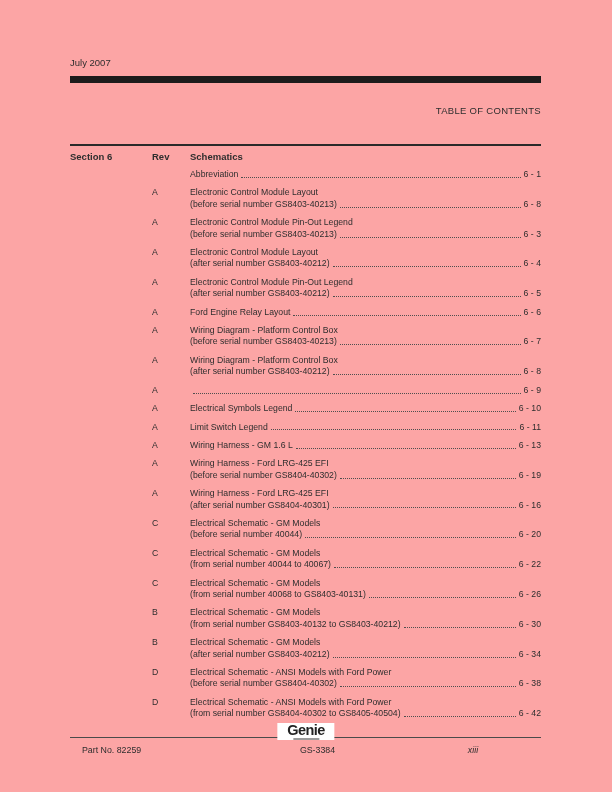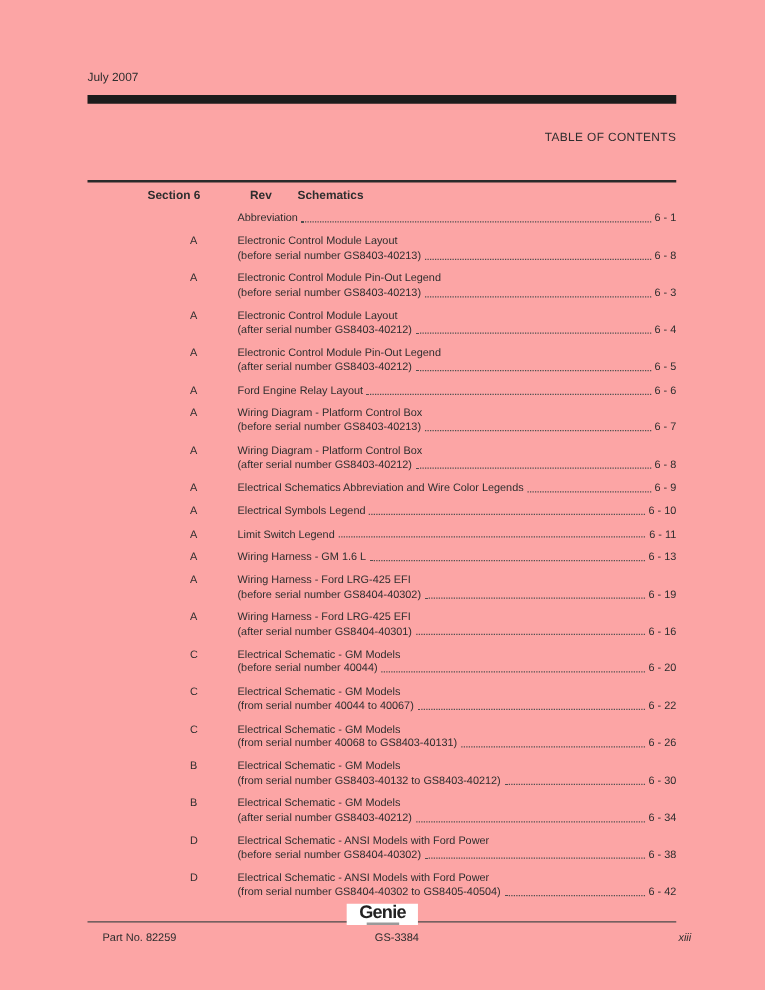--- a/index.html
+++ b/index.html
@@ -29,21 +29,21 @@
   
   .toc-rule {
     position:absolute; left:70px; top:144px;
     width:471px; height:1.5px; background:#2a2a2a;
   }
   .toc-head {
     position:absolute; left:70px; top:151px;
     width:471px; display:flex;
     font-size:9.5px; font-weight:bold;
   }
-  .col-section { width:82px;margin-left:48px; }
+  .col-section { width:82px; }
   .col-rev     { width:38px; }
   .col-title   { flex:1; }
   .entries {
     position:absolute; left:70px; top:169px;
     width:471px;
     font-size:8.7px; line-height:11.4px;
   }
   .entry { display:flex; margin-bottom:7px; }
   .entry .spacer { width:82px; flex:0 0 82px; }
   .entry .rev    { width:38px; flex:0 0 38px; }
@@ -77,21 +77,21 @@
     margin:1px auto 0 auto;
   }
   .footer-row {
     position:absolute; left:70px; top:745px;
     width:471px; display:flex; align-items:baseline;
     font-size:8.8px;
     padding-left:12px;
   }
   .footer-part  { width:160px; text-align:left; }
   .footer-model { flex:1; text-align:center; }
-  .footer-page  { width:160px; text-align:right; font-style:italic; }
+  .footer-page  { width:160px; text-align:center; font-style:italic; }
 </style>
 </head>
 <body>
 
 <div class="page">
 
   <div class="header-date">July 2007</div>
   <div class="header-bar"></div>
   <div class="toc-title">TABLE OF CONTENTS</div>
 
@@ -196,21 +196,20 @@
             <span class="dots"></span>
             <span class="pageno">6 - 8</span>
           </div>
         </div>
       </div>
       <div class="entry">
         <div class="spacer"></div>
         <div class="rev">A</div>
         <div class="body">
           <div class="leader-line">
-            <span class="txt">Electrical Schematics Abbreviation and Wire Color Legends</span>
             <span class="dots"></span>
             <span class="pageno">6 - 9</span>
           </div>
         </div>
       </div>
       <div class="entry">
         <div class="spacer"></div>
         <div class="rev">A</div>
         <div class="body">
           <div class="leader-line">

